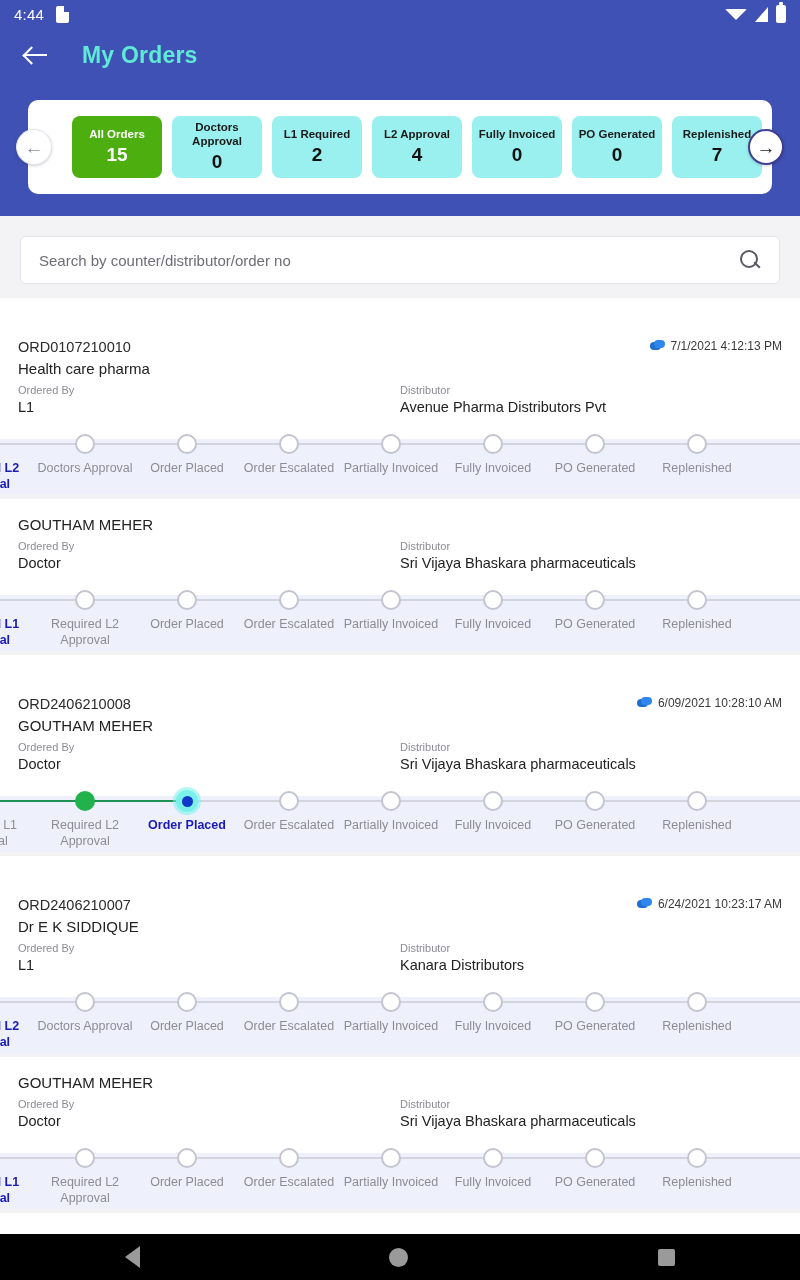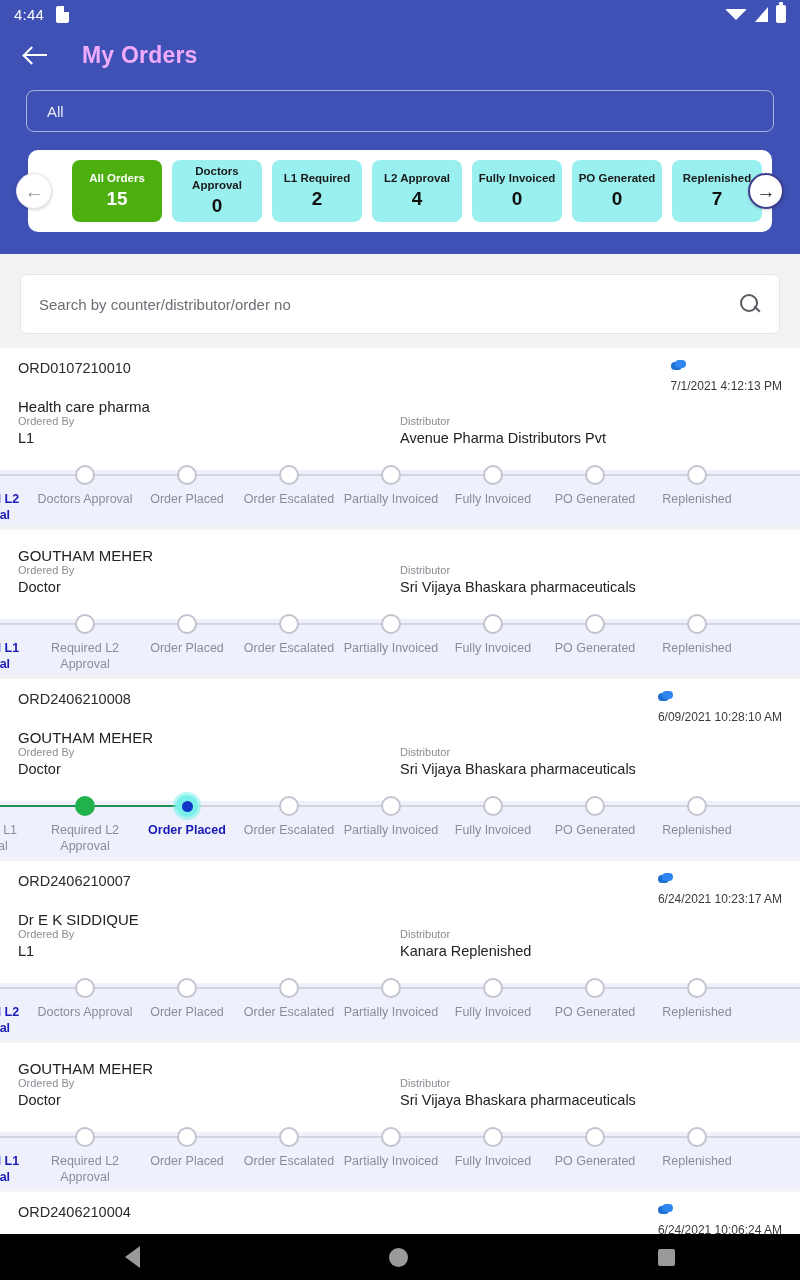--- a/index.html
+++ b/index.html
@@ -33,32 +33,32 @@
   .header { background: #3f51b5; padding: 0 0 22px 0; position: relative; }
   .titlebar { height: 54px; display: flex; align-items: center; padding: 0 20px; }
   .back-arrow { width: 34px; height: 34px; position: relative; cursor: pointer; }
   .back-arrow::before {
     content:""; position:absolute; left:5px; top:16px; width:22px; height:2px; background:#fff;
   }
   .back-arrow::after {
     content:""; position:absolute; left:5px; top:11px; width:11px; height:11px;
     border-left:2px solid #fff; border-bottom:2px solid #fff; transform: rotate(45deg);
   }
-  .page-title { color:#f0abfc; font-size:23px; font-weight:700; margin-left: 28px; letter-spacing:.2px; }
+  .page-title { color:#5eead4; font-size:23px; font-weight:700; margin-left: 28px; letter-spacing:.2px; }
 
   .filter-select {
     margin: 8px 26px 0 26px; height: 42px; border:1px solid #a9b2de; border-radius:8px;
     display:flex; align-items:center; padding: 0 20px; color:#e8eaf6; font-size:15px;
     cursor: pointer; background: transparent;
   }
 
   
   .chips-wrap { position: relative; margin: 18px 28px 0 28px; }
   .chips-panel {
-    background:#fff; border-radius:10px; padding: 10px 0;
+    background:#fff; border-radius:10px; padding: 16px 0;
     overflow: hidden; position: relative;
   }
   .chips-row { display:flex; gap:10px; padding: 0 44px; }
   .chip {
     flex: 0 0 auto; width: 90px; height: 62px; border-radius: 8px;
     background: #9af0ef; display:flex; flex-direction:column;
     align-items:center; justify-content:center; cursor:pointer; padding: 4px 2px;
   }
   .chip.active { background:#4caf0f; }
   .chip .chip-label { font-size: 11.5px; color:#1a1a1a; text-align:center; line-height:1.2; font-weight:600; }
@@ -72,48 +72,48 @@
     display:flex; align-items:center; justify-content:center; cursor:pointer;
     box-shadow: 0 1px 3px rgba(0,0,0,.18);
   }
   .nav-left { left: -12px; border: 1px solid #e4e4ee; }
   .nav-right { right: -12px; border: 2px solid #3f3f8f; }
   .nav-arrow { font-size: 19px; line-height:1; color:#8b8b9e; }
   .nav-right .nav-arrow { color:#161628; }
 
   
   .search-box {
-    margin: 20px 20px 0 20px; height: 60px; background:#fff; border:1px solid #e3e3ea;
+    margin: 20px 20px 0 20px; height: 48px; background:#fff; border:1px solid #e3e3ea;
     border-radius:6px; display:flex; align-items:center; padding: 0 18px;
   }
   .search-input {
     border:none; outline:none; flex:1; font-size:15px; color:#555; background:transparent;
     font-family:"Liberation Sans", sans-serif;
   }
   .search-input::placeholder { color:#6d6d75; }
   .search-icon { width:22px; height:22px; position:relative; cursor:pointer; }
   .search-icon::before{content:"";position:absolute;left:1px;top:1px;width:14px;height:14px;
     border:2px solid #5a5a62;border-radius:50%;}
   .search-icon::after{content:"";position:absolute;left:14px;top:15px;width:8px;height:2px;
     background:#5a5a62;transform:rotate(45deg);}
 
   
   .orders { margin-top: 14px; }
   .card { background:#fff; margin-bottom: 4px; padding: 12px 18px 0 18px; position:relative; overflow:hidden; }
-  .card-top { display:flex; align-items:flex-start; }
+  .card-top { display:flex; align-items:flex-start;margin-top:29px; }
   .ord-no { font-size:14.5px; color:#2b2b2b; }
-  .card-right { margin-left:auto; display:flex; gap:6px;flex-direction:column; }
+  .card-right { margin-left:auto; display:flex; align-items:center; gap:6px; }
   .chat-icon { width:15px; height:13px; position:relative; }
   .chat-icon::before{content:"";position:absolute;left:0;top:2px;width:11px;height:8px;
      background:#1f6fd0;border-radius:4px;}
   .chat-icon::after{content:"";position:absolute;left:4px;top:0px;width:11px;height:8px;
      background:#2f86ee;border-radius:4px;}
   .ord-date { font-size:12px; color:#3a3a3a; }
   .ord-counter { font-size:15px; color:#222; margin-top:5px; }
-  .meta-row { display:flex; }
+  .meta-row { display:flex; margin-top:7px; }
   .meta-col { width: 50%; }
   .meta-lab { font-size:11px; color:#8b8b93; }
   .meta-val { font-size:14.5px; color:#222; margin-top:3px; }
 
   
   .stepper { position:relative; margin-top: 6px; height: 74px; }
   .band { position:absolute; left:-18px; right:-18px; top: 18px; bottom:0; background:#eef1fc; }
   .track { position:absolute; left:-18px; right:-18px; top: 22px; height:2px; background:#d3d4dd; }
   .track-done { position:absolute; top: 22px; height:2px; background:#1f9355; }
   .node {
@@ -146,23 +146,20 @@
       <span class="ico-wifi"></span>
       <span class="ico-signal"></span>
       <span class="ico-batt"></span>
     </span>
   </div>
 
   <div class="header">
     <div class="titlebar">
       <div class="back-arrow"></div>
       <div class="page-title">My Orders</div>
-    </div>
-    <div class="filter-select">
-      <span>All</span>
     </div>
 
     <div class="chips-wrap">
       <div class="chips-panel">
         <div class="chips-row" id="chips-row">
             <div class="chip active">
               <div class="chip-label">All Orders</div>
               <div class="chip-count">15</div>
             </div>
             <div class="chip">
@@ -326,21 +323,21 @@
           </div>
         </div>
         <div class="ord-counter">Dr E K SIDDIQUE</div>
         <div class="meta-row">
           <div class="meta-col">
             <div class="meta-lab">Ordered By</div>
             <div class="meta-val">L1</div>
           </div>
           <div class="meta-col">
             <div class="meta-lab">Distributor</div>
-            <div class="meta-val">Kanara Replenished</div>
+            <div class="meta-val">Kanara Distributors</div>
           </div>
         </div>
         <div class="stepper">
           <div class="band"></div>
           <div class="track"></div>
           <div class="slabel act" style="left: -35px;">Required L2 Approval</div>
           <div class="node" style="left: 67px;"></div>
           <div class="slabel" style="left: 67px;">Doctors Approval</div>
           <div class="node" style="left: 169px;"></div>
           <div class="slabel" style="left: 169px;">Order Placed</div>

